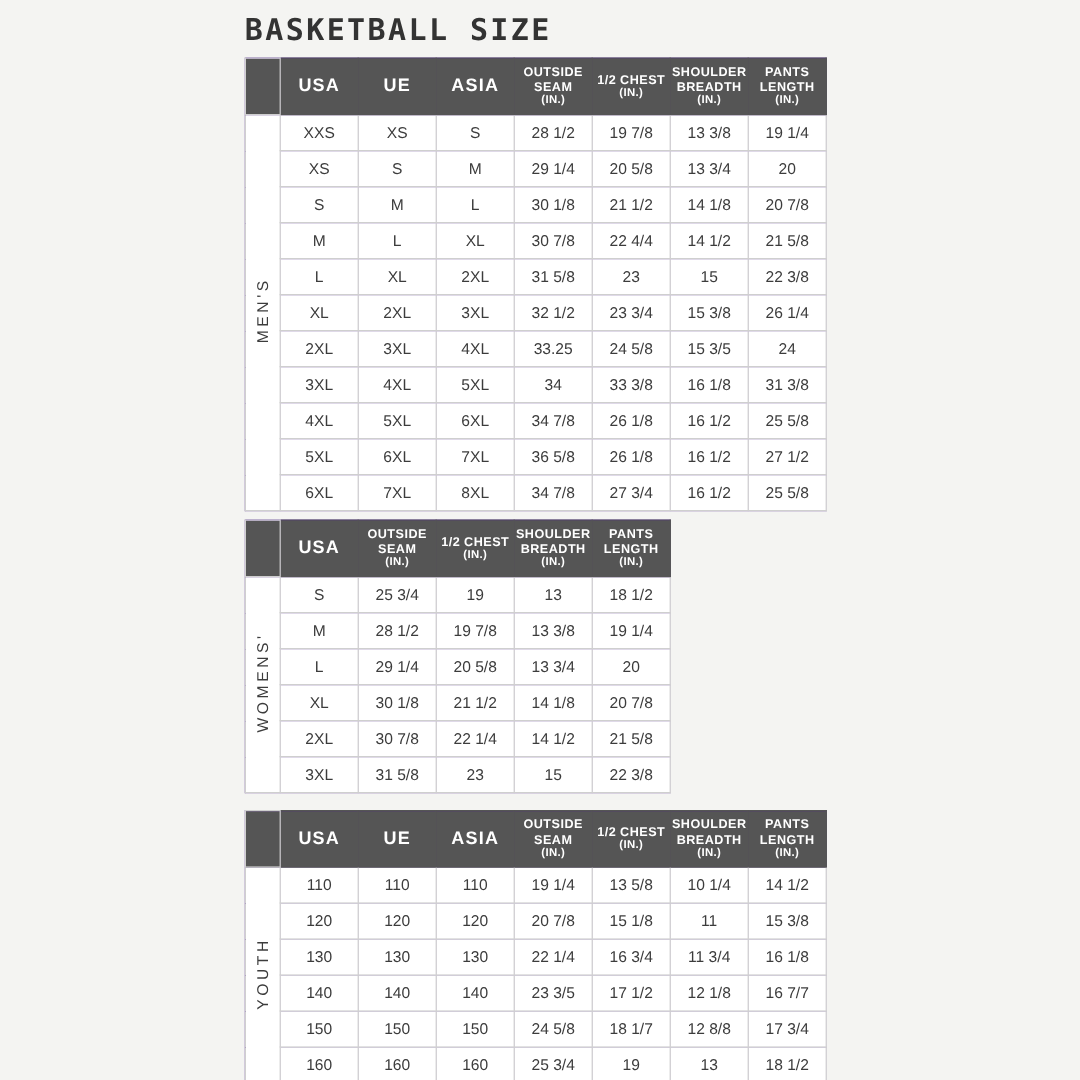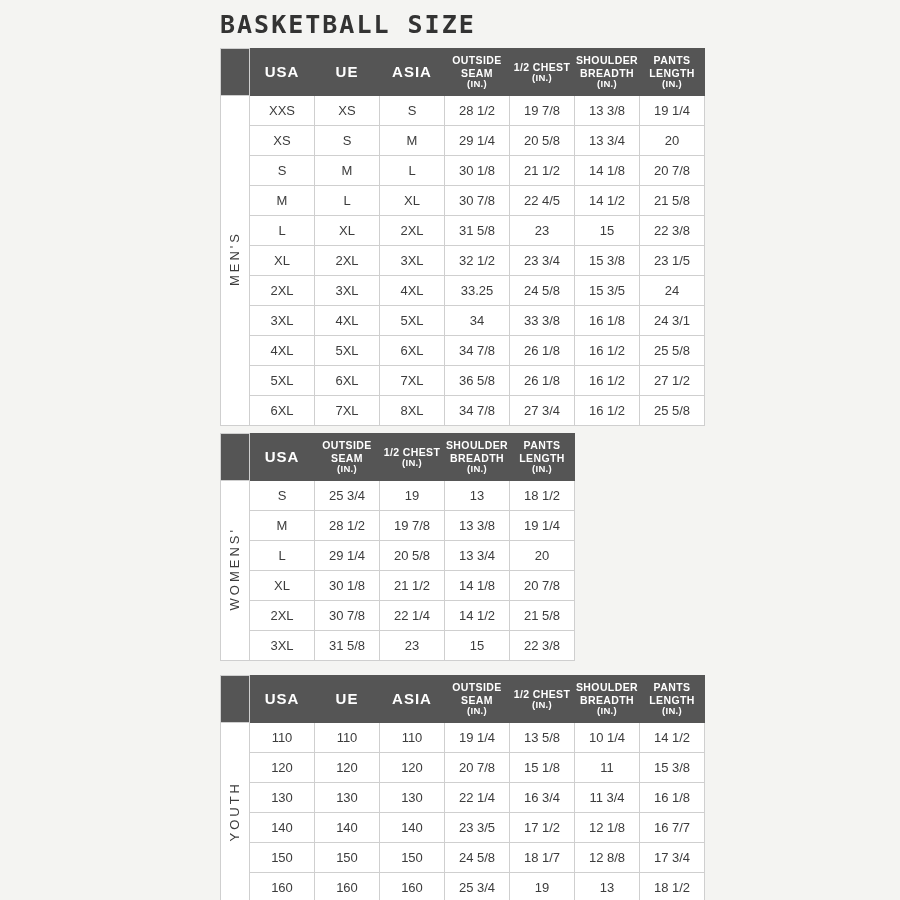--- a/index.html
+++ b/index.html
@@ -10,21 +10,21 @@
     width: 900px;
     height: 900px;
     background: #f4f4f2;
     font-family: "Liberation Sans", sans-serif;
     color: #3a3a3a;
     position: relative;
     overflow: hidden;
   }
   .page {
     position: absolute;
-    left: 16px; top: 0;
+    left: 0; top: 0;
     width: 717px;
     height: 900px;
   }
   .title {
     position: absolute;
     left: 204px;
     top: 10px;
     font-family: "DejaVu Sans Mono", monospace;
     font-weight: bold;
     font-size: 25px;
@@ -165,59 +165,59 @@
           <td>30 1/8</td>
           <td>21 1/2</td>
           <td>14 1/8</td>
           <td>20 7/8</td>
         </tr>
         <tr>
           <td>M</td>
           <td>L</td>
           <td>XL</td>
           <td>30 7/8</td>
-          <td>22 4/5</td>
+          <td>22 4/4</td>
           <td>14 1/2</td>
           <td>21 5/8</td>
         </tr>
         <tr>
           <td>L</td>
           <td>XL</td>
           <td>2XL</td>
           <td>31 5/8</td>
           <td>23</td>
           <td>15</td>
           <td>22 3/8</td>
         </tr>
         <tr>
           <td>XL</td>
           <td>2XL</td>
           <td>3XL</td>
           <td>32 1/2</td>
           <td>23 3/4</td>
           <td>15 3/8</td>
-          <td>23 1/5</td>
+          <td>26 1/4</td>
         </tr>
         <tr>
           <td>2XL</td>
           <td>3XL</td>
           <td>4XL</td>
           <td>33.25</td>
           <td>24 5/8</td>
           <td>15 3/5</td>
           <td>24</td>
         </tr>
         <tr>
           <td>3XL</td>
           <td>4XL</td>
           <td>5XL</td>
           <td>34</td>
           <td>33 3/8</td>
           <td>16 1/8</td>
-          <td>24 3/1</td>
+          <td>31 3/8</td>
         </tr>
         <tr>
           <td>4XL</td>
           <td>5XL</td>
           <td>6XL</td>
           <td>34 7/8</td>
           <td>26 1/8</td>
           <td>16 1/2</td>
           <td>25 5/8</td>
         </tr>

